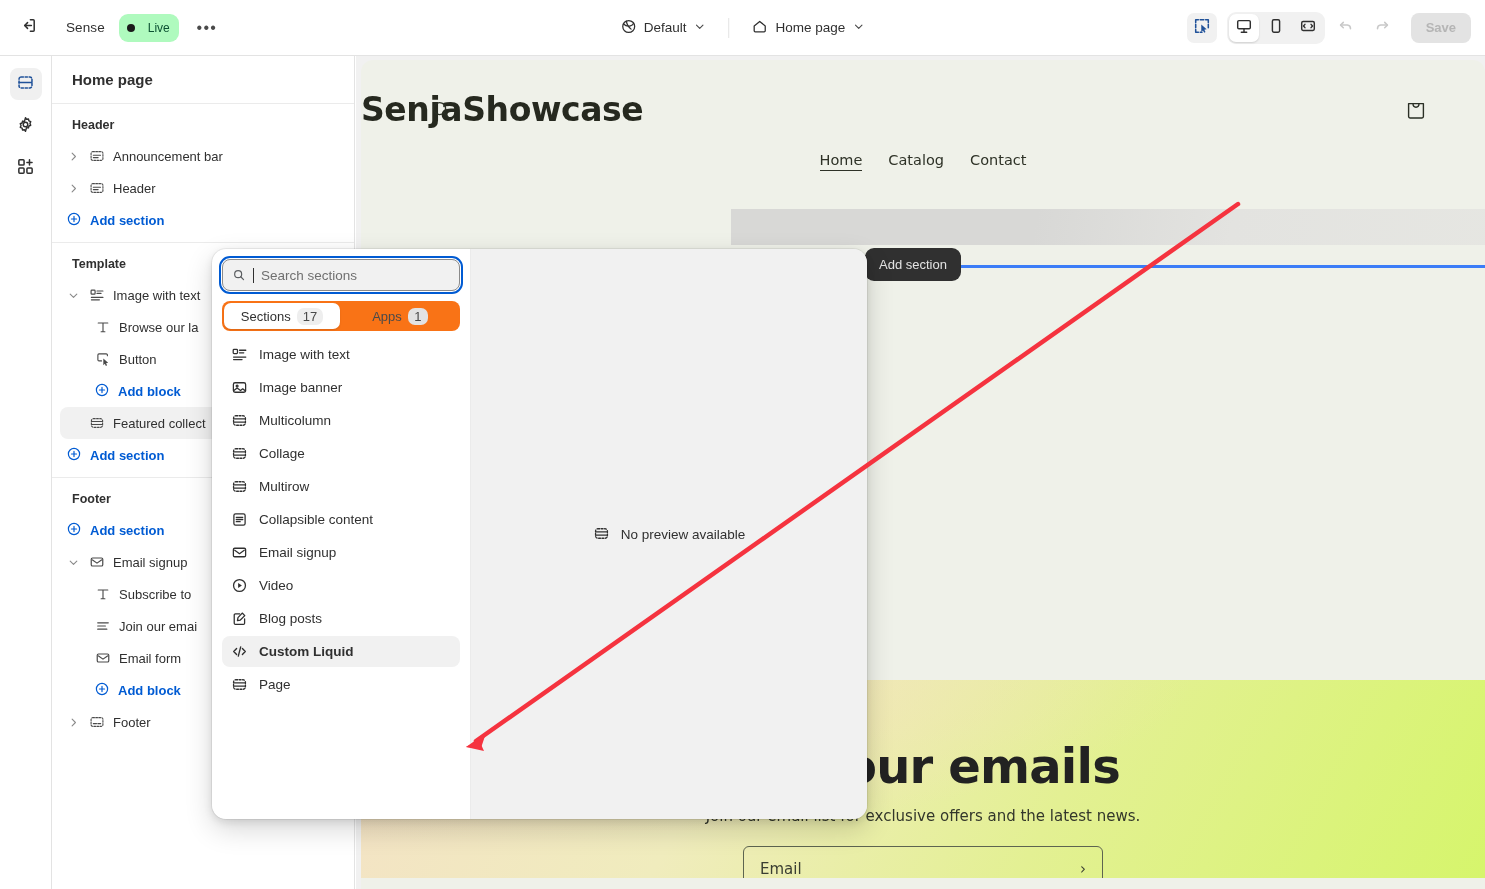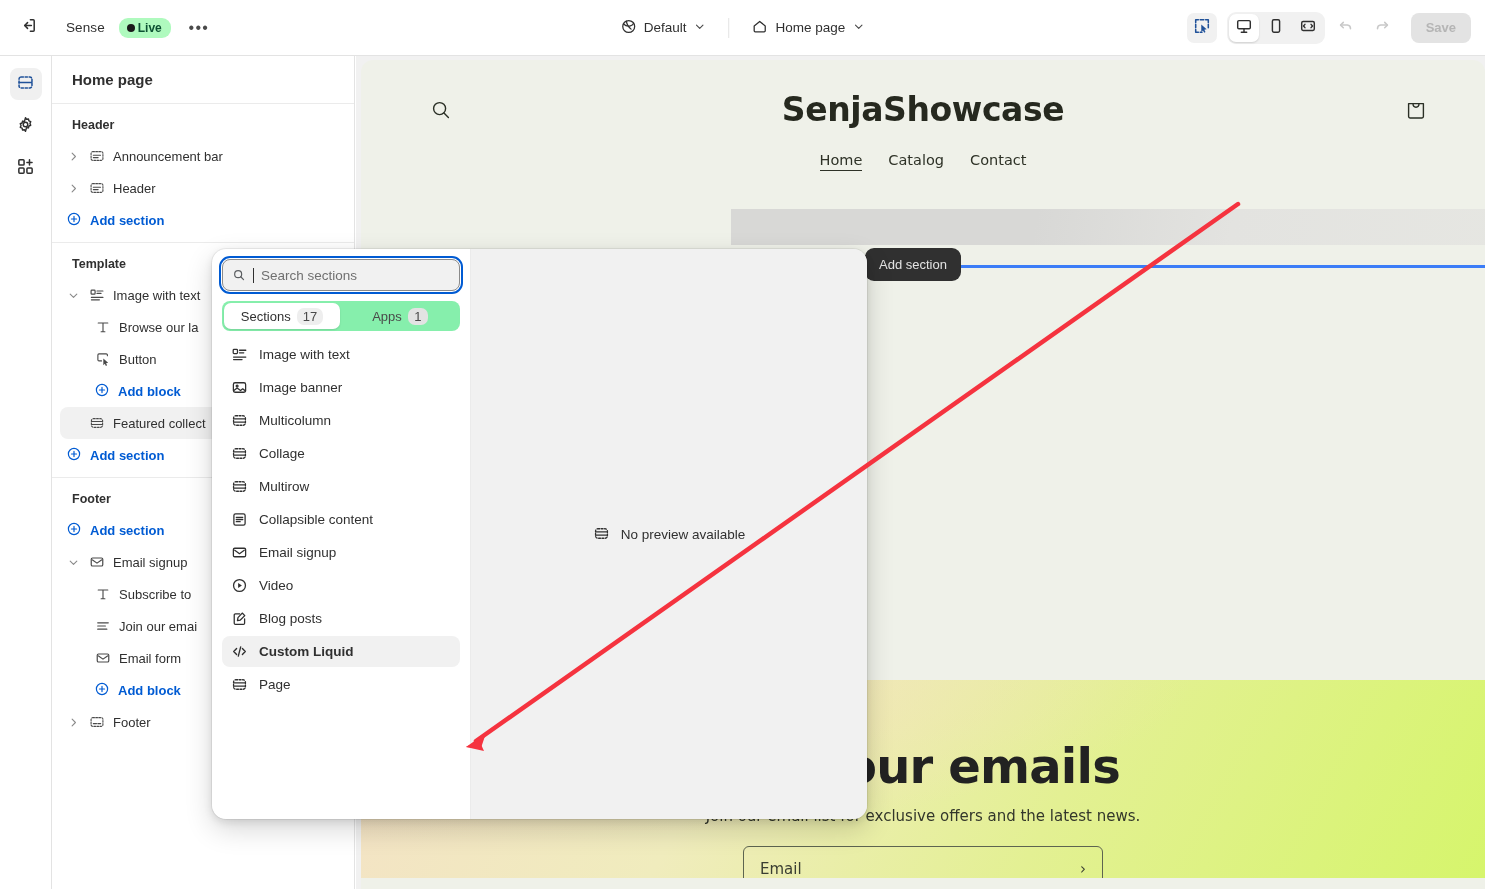--- a/index.html
+++ b/index.html
@@ -21,23 +21,23 @@
   }
   .tb-left { display: flex; align-items: center; gap: 14px; padding-left: 14px; }
   .exit-btn {
     width: 28px; height: 28px; border-radius: 7px;
     display: flex; align-items: center; justify-content: center;
     cursor: pointer;
   }
   .store-name { font-size: 13.5px; color: #303030; font-weight: 400; letter-spacing: .1px; margin-left: 10px; }
   .live-badge {
     background: #affabe; color: #0c5132;
-    border-radius: 9px; height: 20px;
-    display: flex; align-items: center; gap: 3px;
-    padding: 0 9px 0 8px; font-size: 12px; font-weight: 700;
+    border-radius: 9px; height: 28px;
+    display: flex; align-items: center; gap: 13px;
+    padding: 0 9px 0 8px; font-size: 12px; font-weight: 400;
   }
   .live-dot { width: 8px; height: 8px; border-radius: 50%; background: #1a1a1a; }
   .more-btn {
     width: 28px; height: 28px; border-radius: 7px; cursor: pointer;
     display: flex; align-items: center; justify-content: center;
     color: #4a4a4a; font-size: 16px; letter-spacing: 1.2px; line-height: 0;
   }
 
   .tb-center {
     position: absolute; left: 50%; transform: translateX(-50%);
@@ -151,21 +151,21 @@
   }
   .store-search {
     position: absolute; left: 68px; top: 38px;
     width: 24px; height: 24px; color: #2a2f25; cursor: pointer;
   }
   .store-cart {
     position: absolute; right: 58px; top: 38px;
     width: 22px; height: 24px; color: #2a2f25; cursor: pointer;
   }
   .store-logo {
-    text-align: center; font-size: 33px; font-weight: 700;
+    font-size: 33px; font-weight: 700;
     color: #26291f; letter-spacing: -.4px;
     font-family: "DejaVu Sans", sans-serif;
   }
   .store-nav {
     display: flex; justify-content: center; gap: 26px;
     margin-top: 23px; font-size: 14.5px; color: #2e3227;
     font-family: "DejaVu Sans", sans-serif;
   }
   .store-nav span { cursor: pointer; padding-bottom: 2px; }
   .store-nav .current { border-bottom: 1px solid #2e3227; }
@@ -239,21 +239,21 @@
     border: 1px solid #8a8a8a;
   }
   .searchbox .sicon { color: #5c5f62; display: flex; }
   .searchbox .caret-bar {
     width: 1px; height: 15px; background: #303030;
   }
   .searchbox .ph { font-size: 13.5px; color: #707070; }
 
   .tabs {
     margin-top: 10px; height: 30px;
-    background: #86efac; border-radius: 8px;
+    background: #f97316; border-radius: 8px;
     display: flex; align-items: center; padding: 2px; gap: 2px;
   }
   .tab {
     flex: 1; height: 26px; border-radius: 7px;
     display: flex; align-items: center; justify-content: center; gap: 6px;
     font-size: 13px; color: #4a4a4a; cursor: pointer;
   }
   .tab.active { background: #ffffff; box-shadow: 0 1px 2px rgba(0,0,0,.12); color: #303030; }
   .tab .cnt {
     background: #e3e3e3; color: #4a4a4a;

